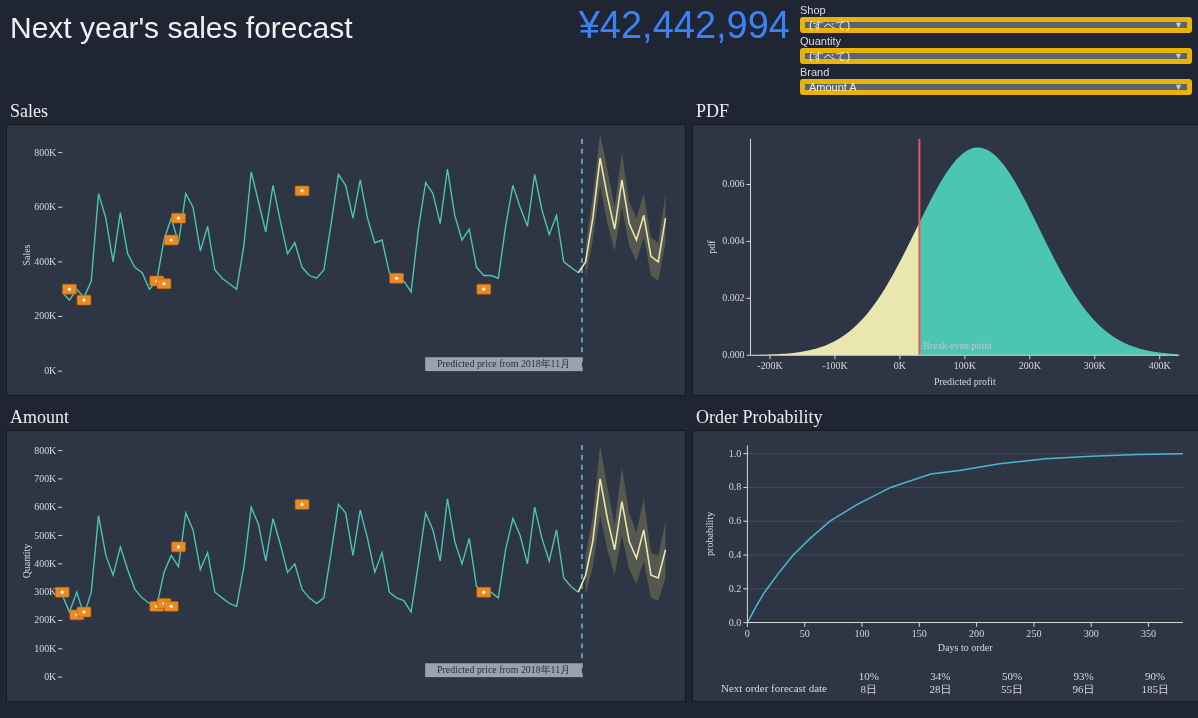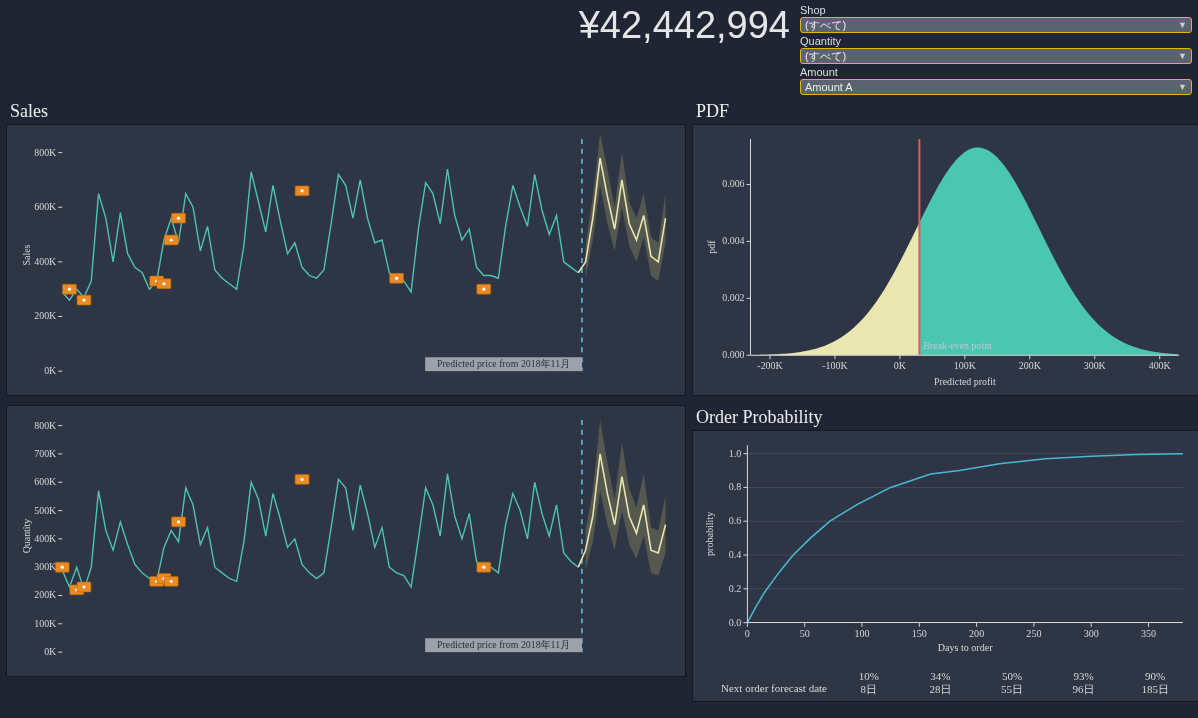--- a/index.html
+++ b/index.html
@@ -12,26 +12,26 @@
     overflow: hidden;
   }
   .header {
     display: flex;
     align-items: flex-start;
     padding: 4px 6px 4px 10px;
     gap: 10px;
   }
   .header-left { flex: 1; display: flex; align-items: baseline; gap: 30px; }
   .title { font-size: 30px; font-weight: 300; color: #f0f0f0; }
-  .big-number { font-size: 38px; font-weight: 300; color: #e5e5e5; margin-left:auto; }
+  .big-number { font-size: 38px; font-weight: 300; color: #3b82f6; margin-left:auto; }
   .filters { width: 392px; display: flex; flex-direction: column; gap: 2px; }
   .filter-row { display:flex; flex-direction:column; }
   .filter-label { font-size: 11px; color:#ddd; line-height:13px; }
   .filter-select {
-    background:#5b6270; border:1px solid #eab308; border-radius:3px;
+    background:#5b6270; border:5px solid #eab308; border-radius:3px;
     color:#eee; font-size:11px; padding:1px 4px;
     display:flex; justify-content:space-between; align-items:center;
     height:16px;
   }
   .caret { font-size:9px; color:#ccc; }
   .grid {
     display:grid;
     grid-template-columns: 680px 508px;
     grid-template-rows: 300px 300px;
     gap:6px;
@@ -60,39 +60,40 @@
   .op-table { position:absolute; left:10px; right:8px; bottom:4px; color:#d8d8d8; font-size:11px;}
   .op-row { display:flex; }
   .op-row .lbl{ width:130px; text-align:right; padding-right:6px;}
   .op-row .cell{ flex:1; text-align:center; }
 </style>
 </head>
 <body>
 
 <div class="header">
   <div class="header-left">
+    <div class="title">Next year's sales forecast</div>
     <div class="big-number">¥42,442,994</div>
   </div>
   <div class="filters">
     <div class="filter-row">
       <div class="filter-label">Shop</div>
       <div class="filter-select">
         <span>(すべて)</span>
         <span class="caret">▼</span>
       </div>
     </div>
     <div class="filter-row">
       <div class="filter-label">Quantity</div>
       <div class="filter-select">
         <span>(すべて)</span>
         <span class="caret">▼</span>
       </div>
     </div>
     <div class="filter-row">
-      <div class="filter-label">Amount</div>
+      <div class="filter-label">Brand</div>
       <div class="filter-select">
         <span>Amount A</span>
         <span class="caret">▼</span>
       </div>
     </div>
   </div>
 </div>
 
 <div class="grid">
 
@@ -175,20 +176,21 @@
             <line x1="218.1818181818182" x2="218.1818181818182" y1="8" y2="226" class="be-line"></line>
             <text x="222.1818181818182" y="220" class="be-text" text-anchor="start" fill="#d8d8d8" font-size="10">Break-even point</text>
             <line x1="48" x2="480" y1="226" y2="226" stroke="#d8d8d8"></line>
             <line x1="48" x2="48" y1="8" y2="226" stroke="#d8d8d8"></line>
           </svg>
       </div>
     </div>
   </div>
 
   <div class="panel-outer">
+    <div class="panel-title">Amount</div>
     <div class="panel" style="height:272px;">
       <div class="chart-area" style="inset:6px;">
         <svg id="svg-amount" viewBox="0 0 660 260">
             <line x1="40" x2="44" y1="242" y2="242" class="tick" stroke="#d8d8d8"></line>
             <text x="38" y="245" class="axis" text-anchor="end" fill="#d8d8d8" font-size="10">0K</text>
             <line x1="40" x2="44" y1="213.46341463414635" y2="213.46341463414635" class="tick" stroke="#d8d8d8"></line>
             <text x="38" y="216.46341463414635" class="axis" text-anchor="end" fill="#d8d8d8" font-size="10">100K</text>
             <line x1="40" x2="44" y1="184.9268292682927" y2="184.9268292682927" class="tick" stroke="#d8d8d8"></line>
             <text x="38" y="187.9268292682927" class="axis" text-anchor="end" fill="#d8d8d8" font-size="10">200K</text>
             <line x1="40" x2="44" y1="156.390243902439" y2="156.390243902439" class="tick" stroke="#d8d8d8"></line>

